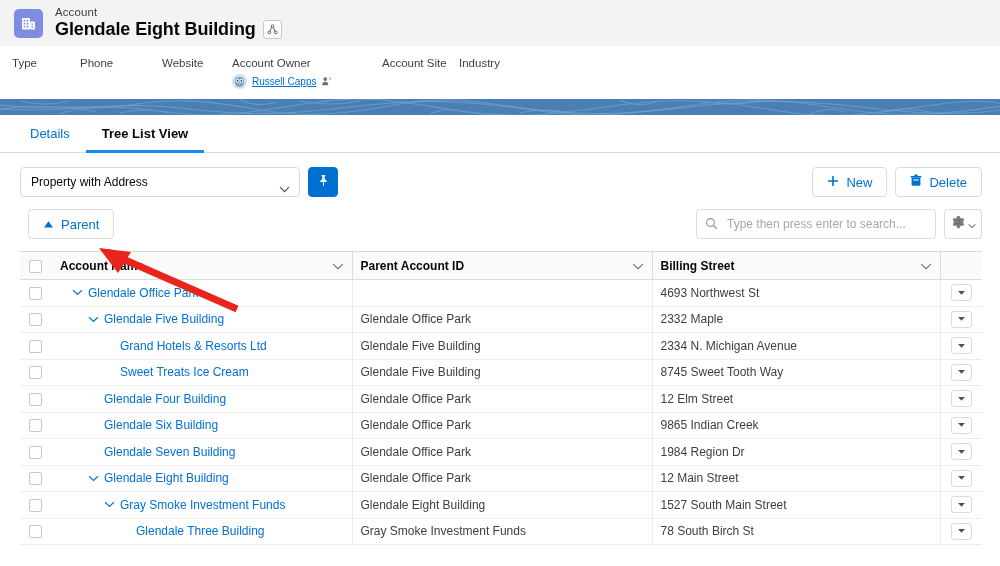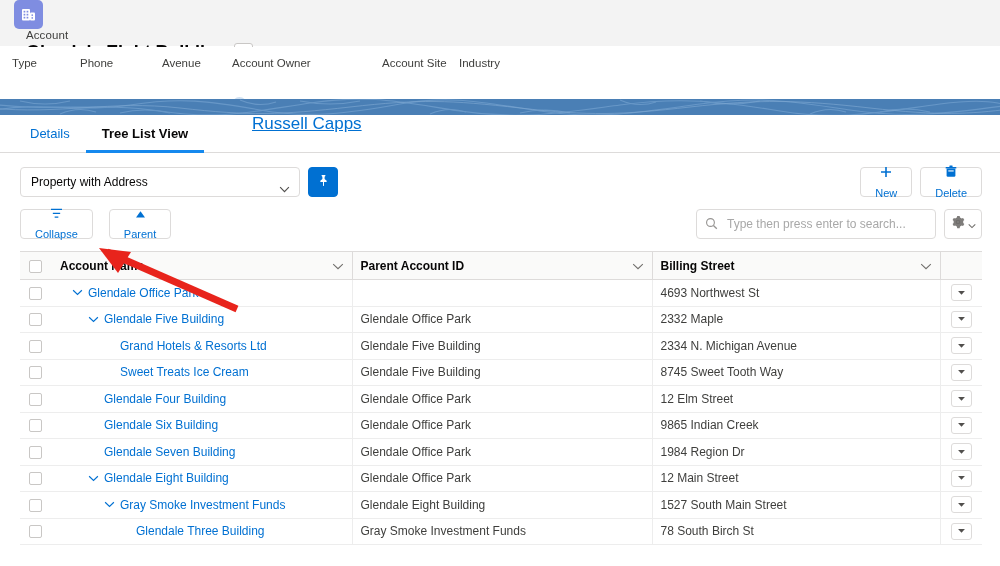--- a/index.html
+++ b/index.html
@@ -9,23 +9,23 @@
     background: #ffffff;
     overflow: hidden;
     -webkit-font-smoothing: antialiased;
   }
 
   
   .record-header {
     background: #f3f3f3;
     height: 47px;
     display: flex;
+    align-items: center;
     padding: 0 0 0 14px;
     border-bottom: 1px solid #ffffff;
-    flex-direction: column;
   }
   .obj-icon {
     width: 29px; height: 29px;
     border-radius: 5px;
     background: #7f8de1;
     display: flex; align-items: center; justify-content: center;
     flex: none;
   }
   .obj-icon svg { display:block; }
   .header-text { margin-left: 12px; line-height: 1.1; }
@@ -55,23 +55,22 @@
   .fld { font-size: 11.5px; color: #3e3e3c; }
   .fld-label { white-space: nowrap; }
   .fld-value { margin-top: 5px; display: flex; align-items: center; gap: 5px; }
   .owner-avatar {
     width: 15px; height: 15px; border-radius: 50%;
     background: #cfe0f2;
     display: flex; align-items: center; justify-content: center;
     flex: none;
   }
   .owner-link {
-    color: #0070d2; text-decoration: underline; font-size: 17px;
+    color: #0070d2; text-decoration: underline; font-size: 10px;
     cursor: pointer;
-    margin-top: 40px;
   }
   .owner-change { display:flex; align-items:center; }
 
   
   .banner {
     height: 16px;
     background: #4a7fb5;
     position: relative;
     overflow: hidden;
   }
@@ -128,28 +127,27 @@
     border-radius: 4px;
     display: flex; align-items: center; justify-content: center;
     cursor: pointer;
   }
   .tb-right { display: flex; gap: 8px; }
   .btn {
     height: 30px;
     border: 1px solid #dddbda; border-radius: 4px;
     background: #fff;
     color: #0070d2;
-    font-size: 11px;
+    font-size: 13px;
     display: flex; align-items: center; justify-content: center;
     gap: 7px;
     padding: 0 14px;
     cursor: pointer;
     font-family: "Liberation Sans", sans-serif;
     white-space: nowrap;
-    flex-direction: column;
   }
 
   
   .toolbar2 {
     display: flex; align-items: center; justify-content: space-between;
     padding: 12px 18px 0 20px;
     position: relative;
   }
   .search-wrap {
     position: relative; width: 240px; height: 30px;
@@ -264,21 +262,21 @@
 </div>
 
 <div class="field-strip">
   <div class="fld" style="width:68px">
     <div class="fld-label">Type</div>
   </div>
   <div class="fld" style="width:82px">
     <div class="fld-label">Phone</div>
   </div>
   <div class="fld" style="width:70px">
-    <div class="fld-label">Avenue</div>
+    <div class="fld-label">Website</div>
   </div>
   <div class="fld" style="width:150px">
     <div class="fld-label">Account Owner</div>
     <div class="fld-value">
       <span class="owner-avatar">
         <svg width="13" height="13" viewBox="0 0 14 14">
           <ellipse cx="7" cy="7.6" rx="5" ry="5.4" fill="#7c9fc4"></ellipse>
           <path d="M2.2 5.2 Q3 1.4 4.6 3.1 Z" fill="#7c9fc4"></path>
           <path d="M11.8 5.2 Q11 1.4 9.4 3.1 Z" fill="#7c9fc4"></path>
           <circle cx="5" cy="6.4" r="2" fill="#ffffff"></circle>
@@ -364,28 +362,20 @@
           <rect x="4.4" y=".5" width="3.2" height="1.6" rx=".5" fill="#0070d2"></rect>
         </svg>
       </span>
       <span>Delete</span>
     </button>
   </div>
 </div>
 
 <div class="toolbar2">
   <div class="tb-left">
-    <button class="btn">
-      <span>
-        <svg width="13" height="11" viewBox="0 0 14 12">
-          <path d="M1 1.5 H13 M3 5.8 H11 M5 10 H9" stroke="#0070d2" stroke-width="1.3"></path>
-        </svg>
-      </span>
-      <span>Collapse</span>
-    </button>
     <button class="btn" style="margin-left:8px">
       <span>
         <svg width="11" height="9" viewBox="0 0 12 10">
             <path d="M6 1.4 L11 8.4 H1 Z" fill="#0070d2"></path>
           </svg>
       </span>
       <span>Parent</span>
     </button>
   </div>
   <div class="tb2-right">

